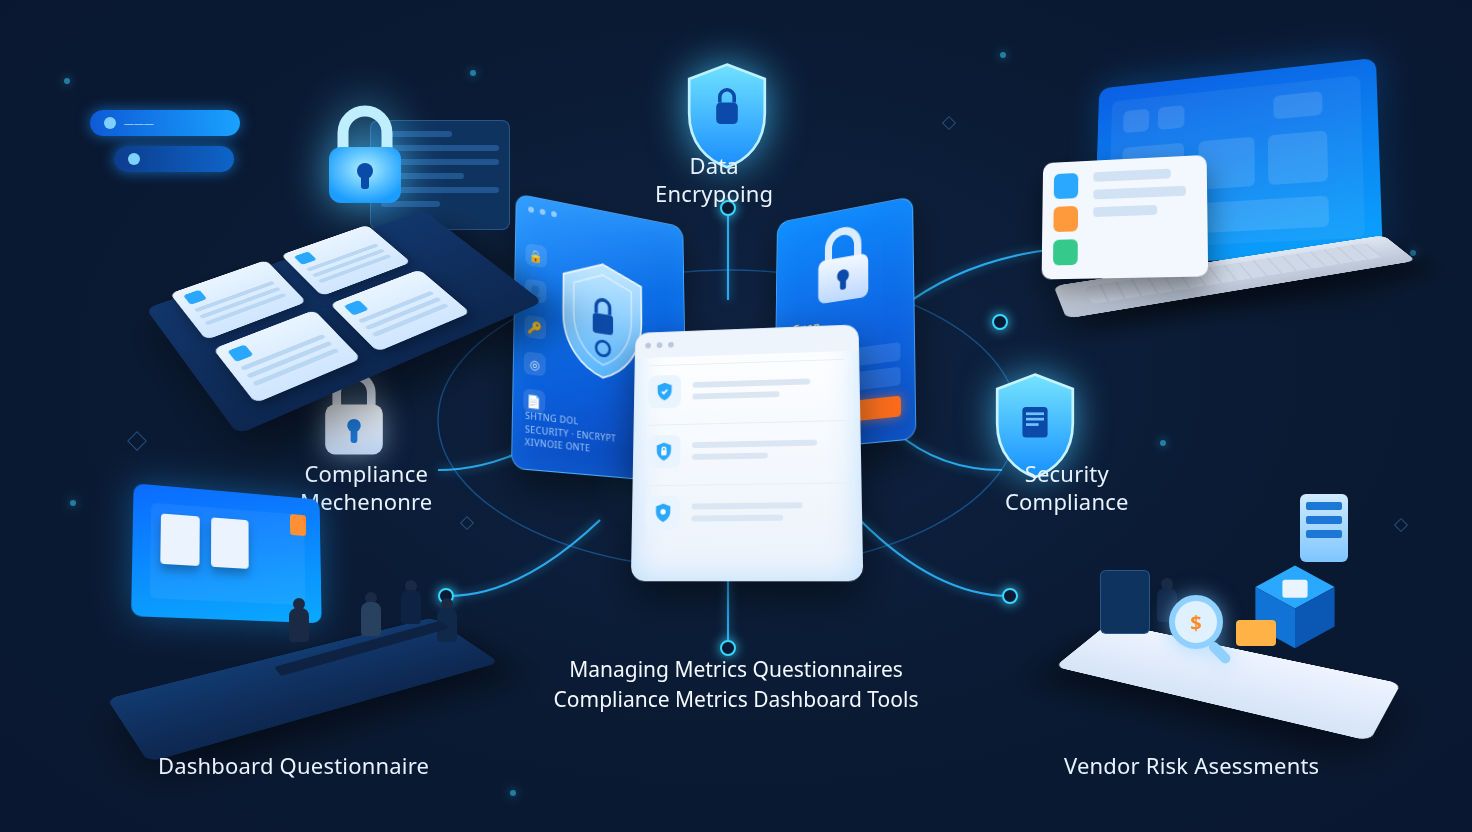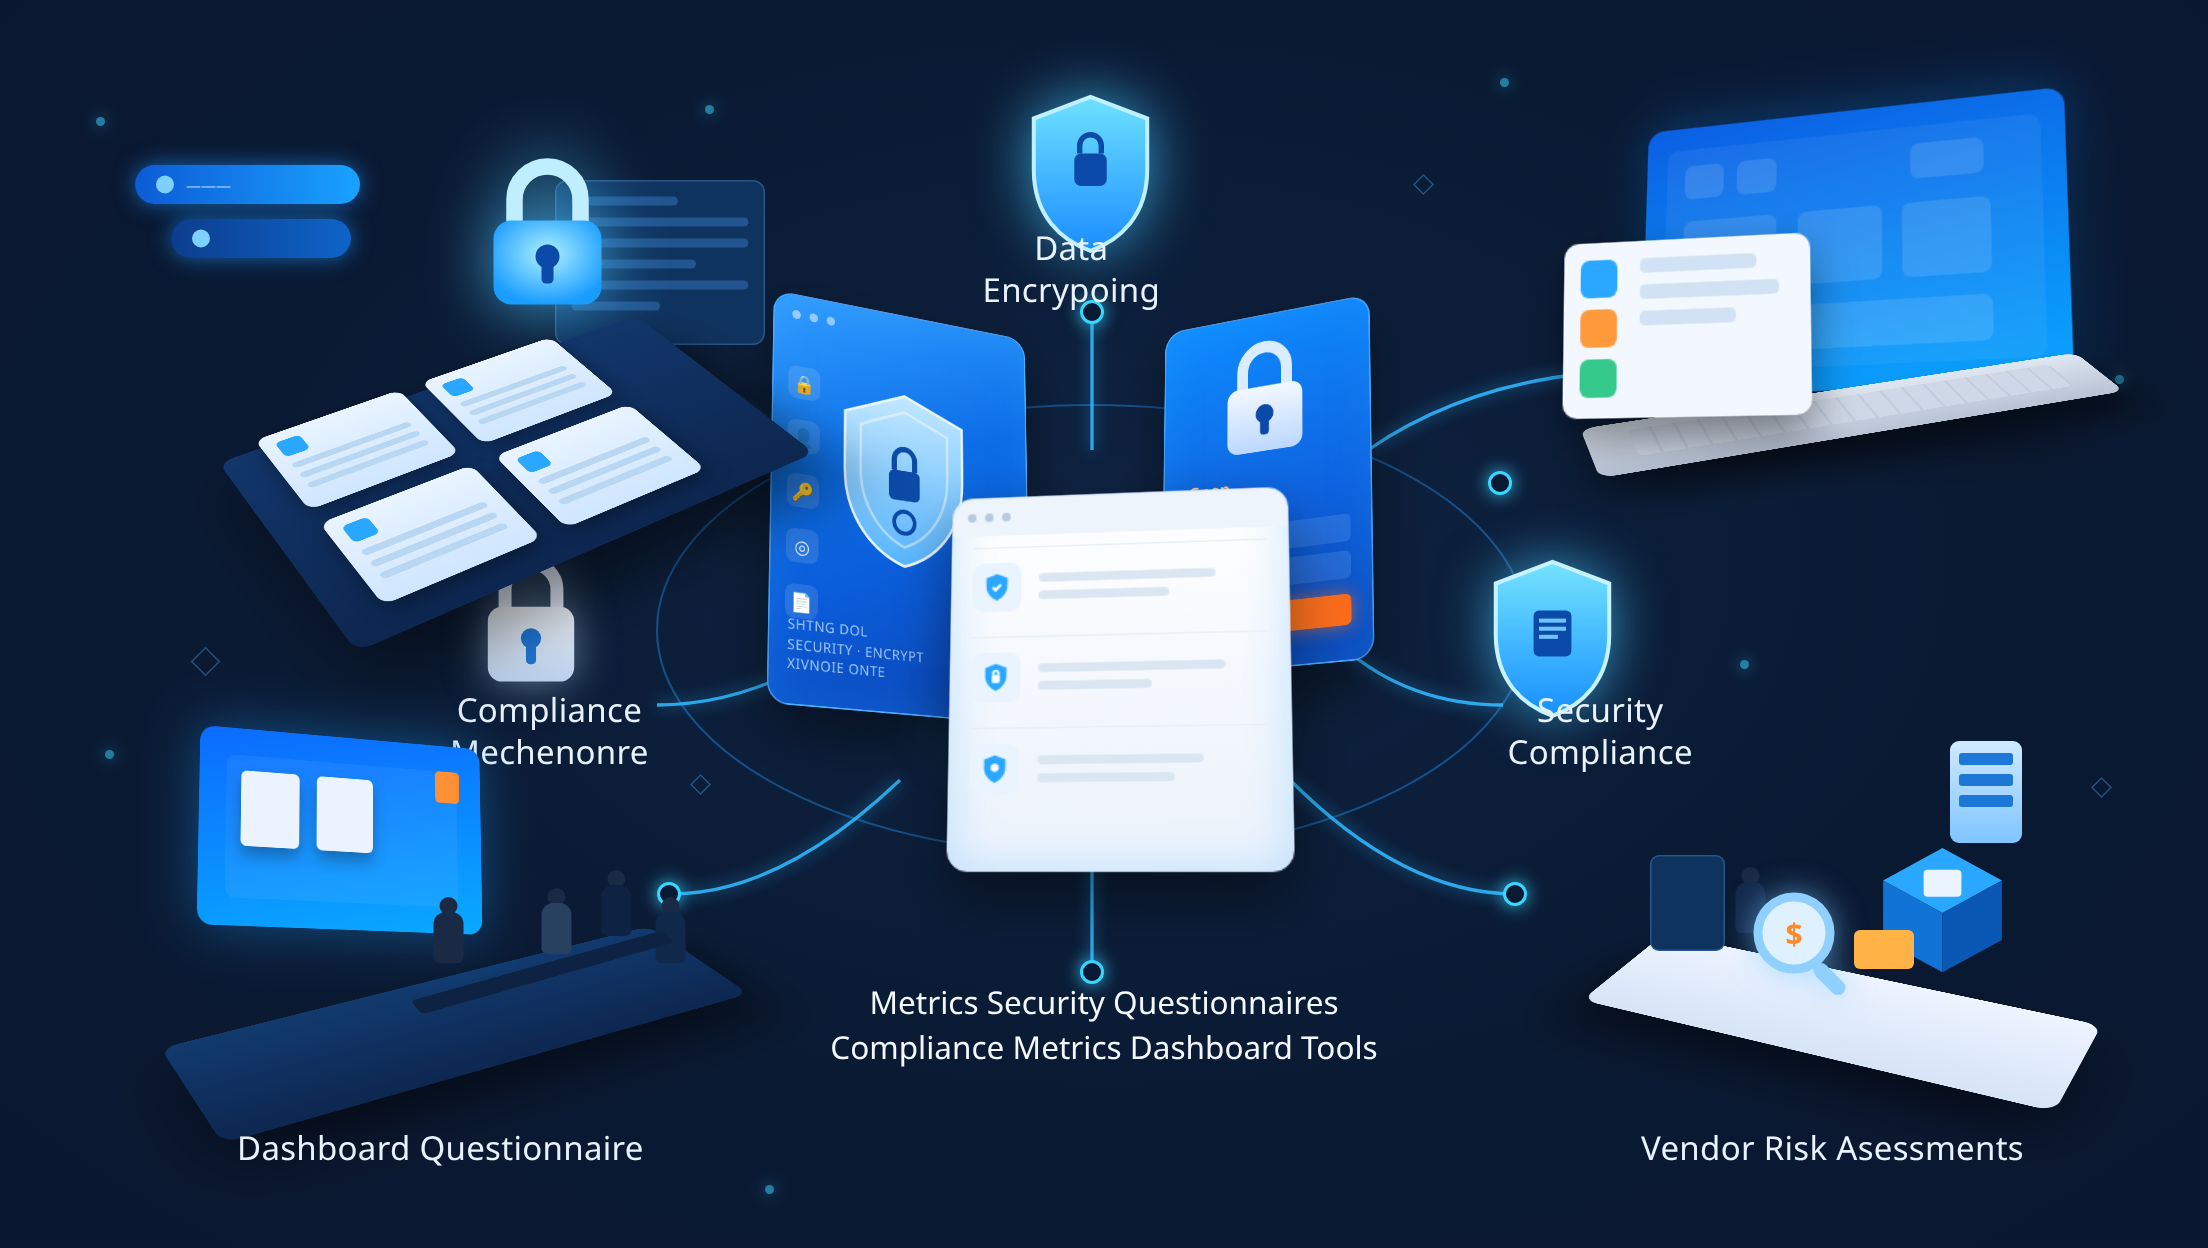--- a/index.html
+++ b/index.html
@@ -124,21 +124,21 @@
   .person .head{position:absolute;left:9px;top:0;width:12px;height:12px;border-radius:50%;background:#1b2a44}
   .person .body{position:absolute;left:5px;top:10px;width:20px;height:34px;border-radius:8px 8px 4px 4px;background:#1b2a44}
   .sq-label{left:158px;top:752px}
 
   
   .br{position:absolute;left:1060px;top:470px;width:360px;height:250px}
   .br-floor{position:absolute;left:0;top:150px;width:330px;height:110px;transform:perspective(900px) rotateX(60deg) rotateZ(24deg);border-radius:12px;background:linear-gradient(180deg,#eef4ff,#d6e4f7);box-shadow:0 30px 50px rgba(0,0,0,.5)}
   .br-cube{position:absolute;left:190px;top:90px;width:90px;height:90px}
   .br-server{position:absolute;left:234px;top:18px;width:60px;height:80px}
   .br-mag{position:absolute;left:104px;top:120px;width:80px;height:80px;filter:drop-shadow(0 0 10px rgba(120,200,255,.6))}
-  .vr-label{left:1094px;top:752px}
+  .vr-label{left:1064px;top:752px}
 
   
   .caption{position:absolute;left:0;right:0;top:654px;text-align:center}
   .caption .t1{color:#35c7de;font-size:22px;letter-spacing:.4px;margin-bottom:6px}
   .caption .t2{color:#f4f8ff;font-size:21px;line-height:1.45}
 </style>
 </head>
 <body>
 
 <span class="dot" style="left:64px;top:78px"></span>
@@ -445,16 +445,16 @@
     <circle cx="32" cy="32" r="24" fill="#dff1ff" stroke="#8fd0ff" stroke-width="6"></circle>
     <rect x="50" y="50" width="26" height="10" rx="5" transform="rotate(45 50 50)" fill="#8fd0ff"></rect>
     <text x="32" y="40" text-anchor="middle" font-size="20" fill="#ff8a2a" font-weight="700">$</text>
   </svg>
   <div style="position:absolute;left:176px;top:150px;width:40px;height:26px;border-radius:4px;background:#ffb347"></div>
 </div>
 <div class="abs label vr-label">Vendor Risk Asessments</div>
 
 <div class="caption">
   <div class="t2">
-    <span>Metrics Security Questionnaires</span><br>
+    <span>Managing Metrics Questionnaires</span><br>
     <span>Compliance Metrics Dashboard Tools</span><br>
   </div>
 </div>
 
 </body></html>

